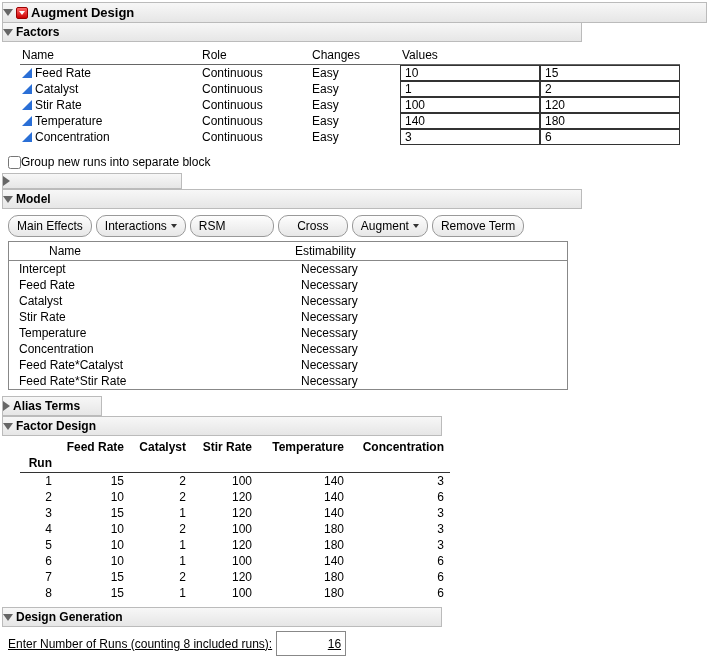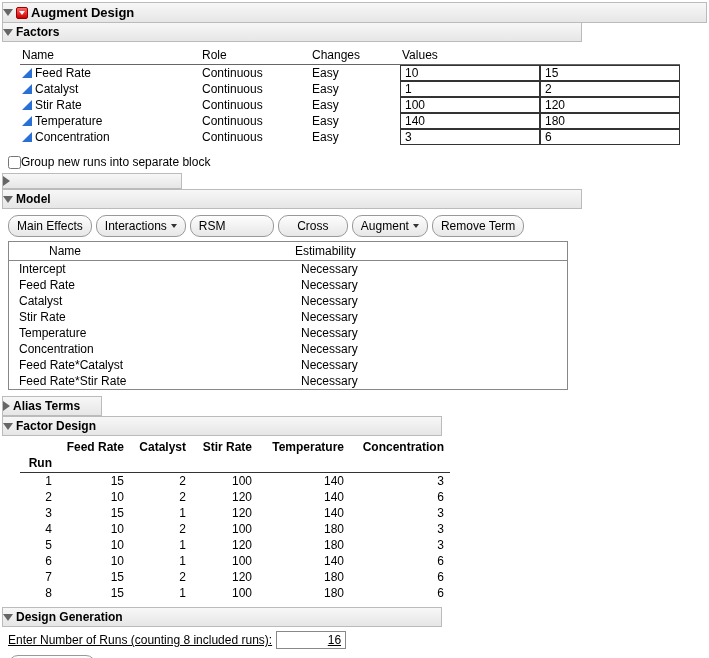--- a/index.html
+++ b/index.html
@@ -102,21 +102,21 @@
   .model-table .hdr2 { border-bottom:1px solid #888; padding:2px 6px;}
   .model-table .c1 { padding:1px 6px 1px 10px;}
   .model-table .c2 { padding:1px 6px;margin-left:6px;}
   .factor-design { padding: 2px 6px 6px 18px;}
   .fd-grid { display:grid; grid-template-columns: 38px 72px 62px 66px 92px 100px; }
   .fd-grid .hdr { font-weight:bold; text-align:right; border-bottom:1px solid #333; padding:2px 6px;}
   .fd-grid .hdr:first-child { text-align:right;margin-top:16px;}
   .fd-grid .cell { text-align:right; padding:1px 6px;}
   .gen-row { padding:4px 6px; display:flex; align-items:center; gap:4px;text-decoration:underline;}
   .num-input {
-    border:1px solid #888; width:70px; height:18px;
+    border:1px solid #888; width:70px; height:25px;
     font-family:inherit; font-size:12px; text-align:right; padding:0 4px;
   }
   .make-row { padding:2px 6px 6px 6px;}
   .w-narrow { width: 440px;}
   .w-mid { width: 580px;}
 </style>
 </head>
 <body>
 
 <div class="section-header">

